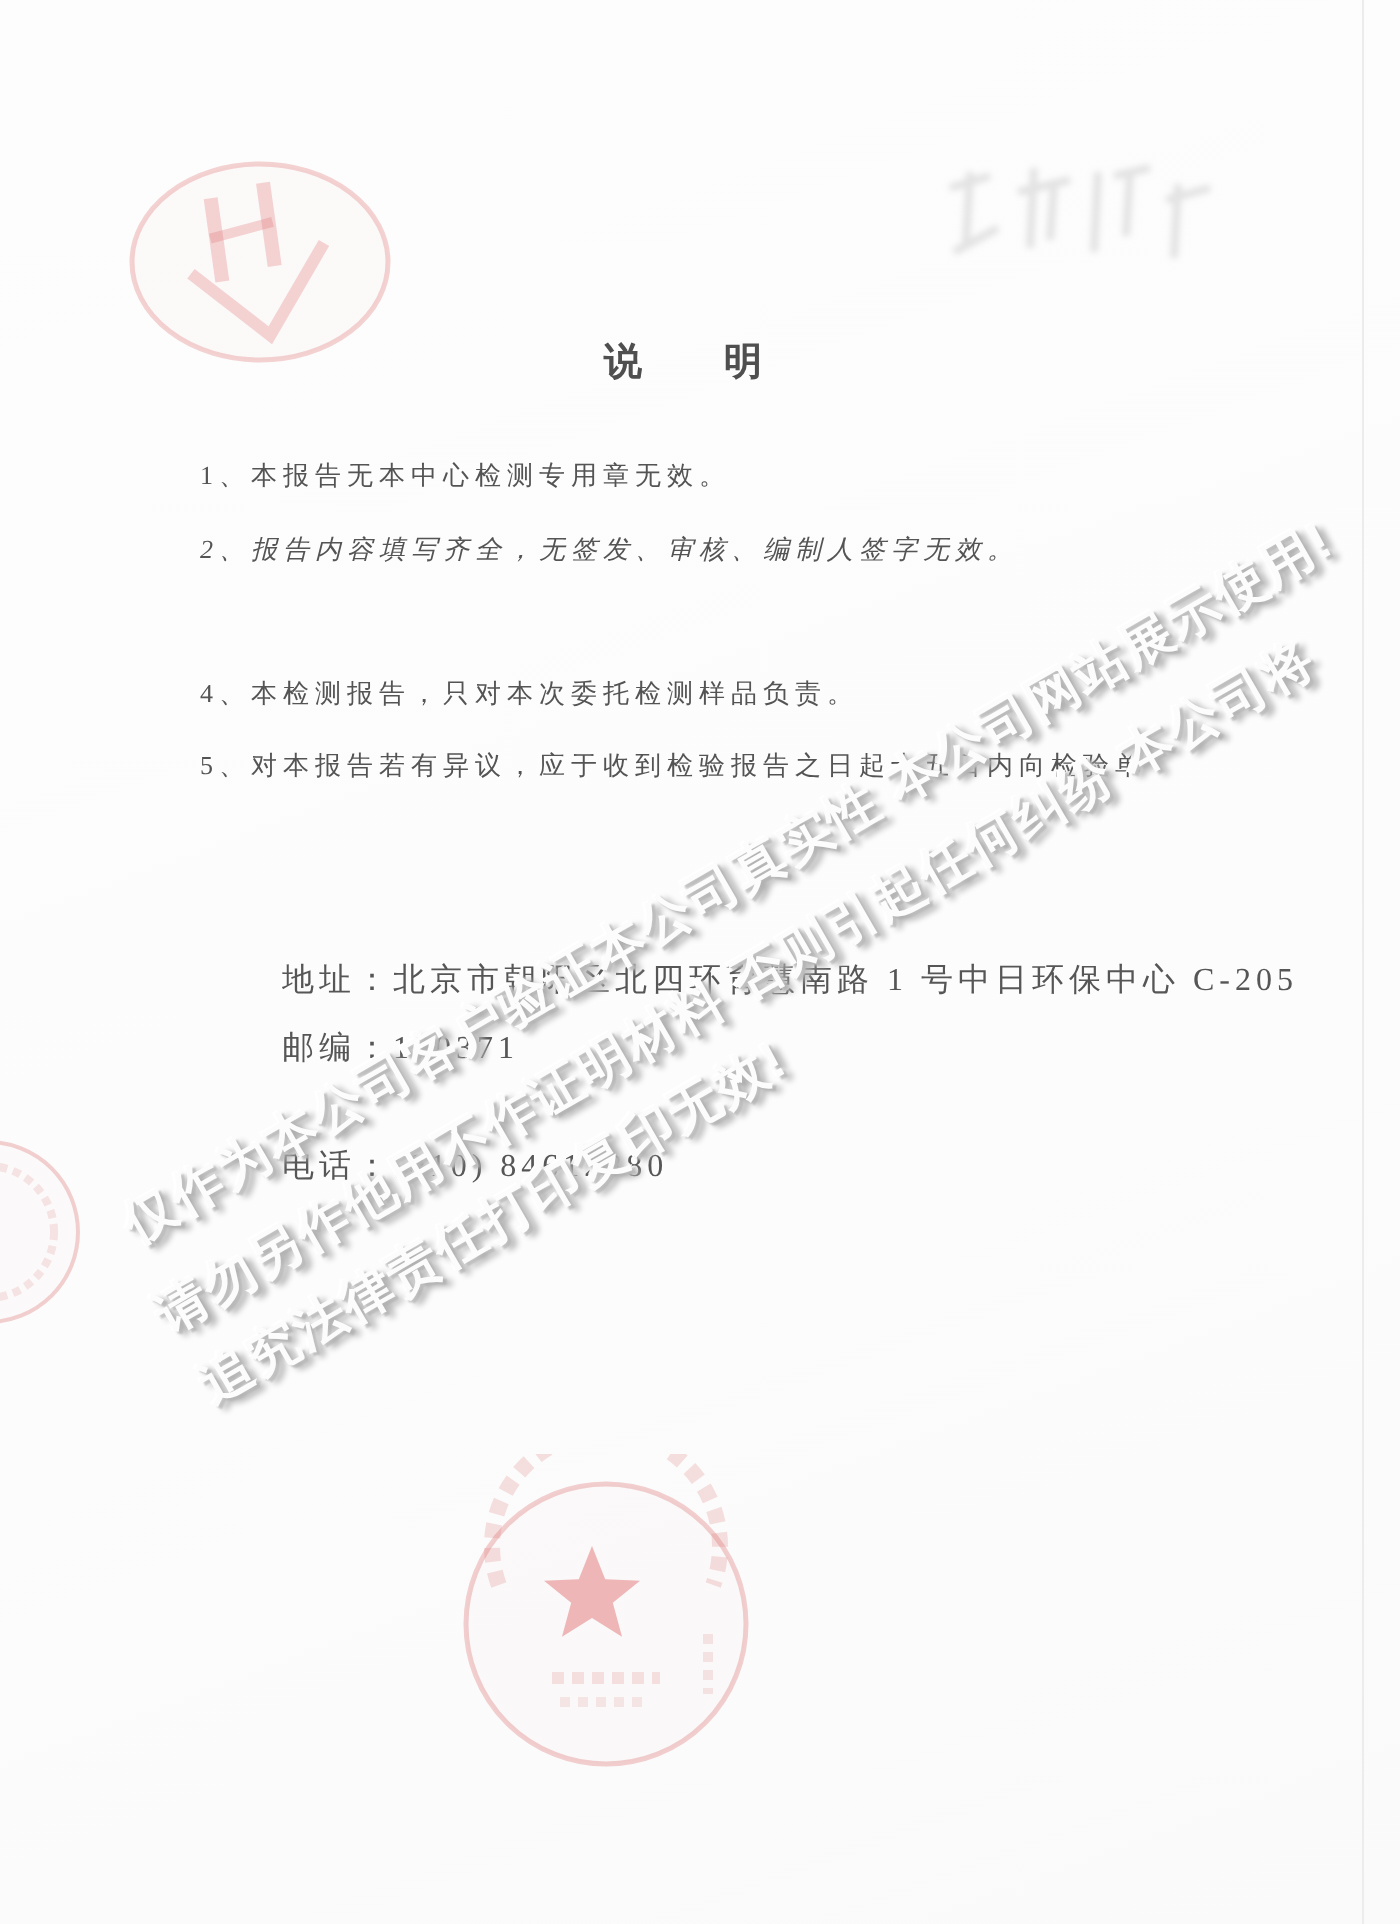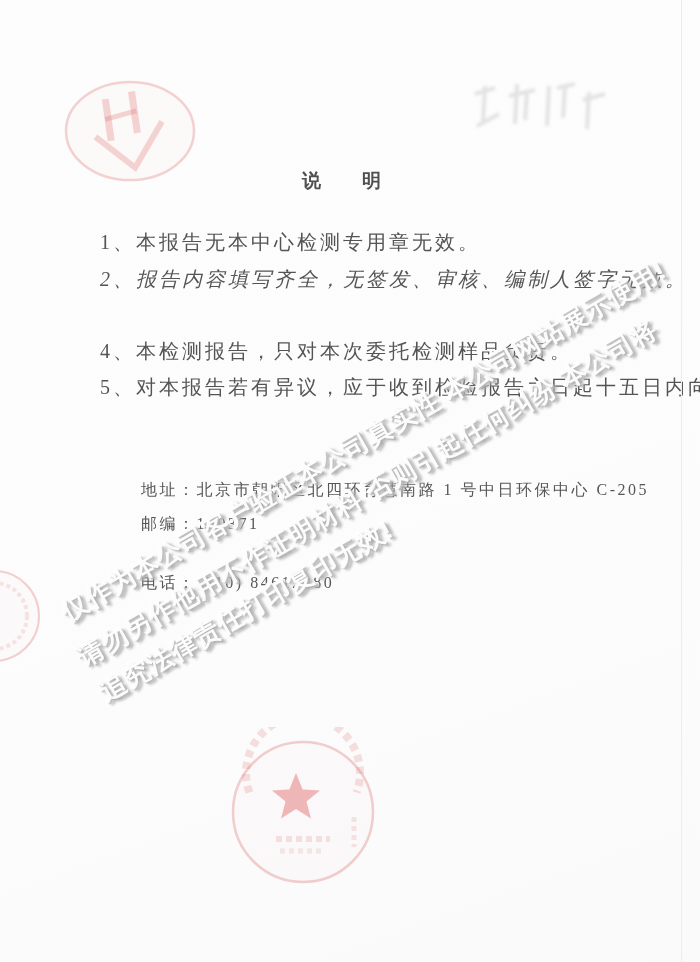--- a/index.html
+++ b/index.html
@@ -12,21 +12,21 @@
     font-family:"Liberation Serif","DejaVu Serif",serif;
   }
   .doc-title{
     position:absolute;left:0;top:168px;width:684px;
     text-align:center;
     font-size:19px;font-weight:600;color:#4f4f4f;
     letter-spacing:1px;white-space:nowrap;
   }
   .note{
     position:absolute;left:100px;
-    font-size:20px;color:#545454;letter-spacing:3px;
+    font-size:13px;color:#545454;letter-spacing:3px;
     white-space:nowrap;
   }
   .note.cont{left:129px;}
   .contact-line{
     position:absolute;left:100px;
     font-size:16px;color:#565656;letter-spacing:2.5px;
     white-space:nowrap;
     margin-left:41px;
   }
   .wm{

